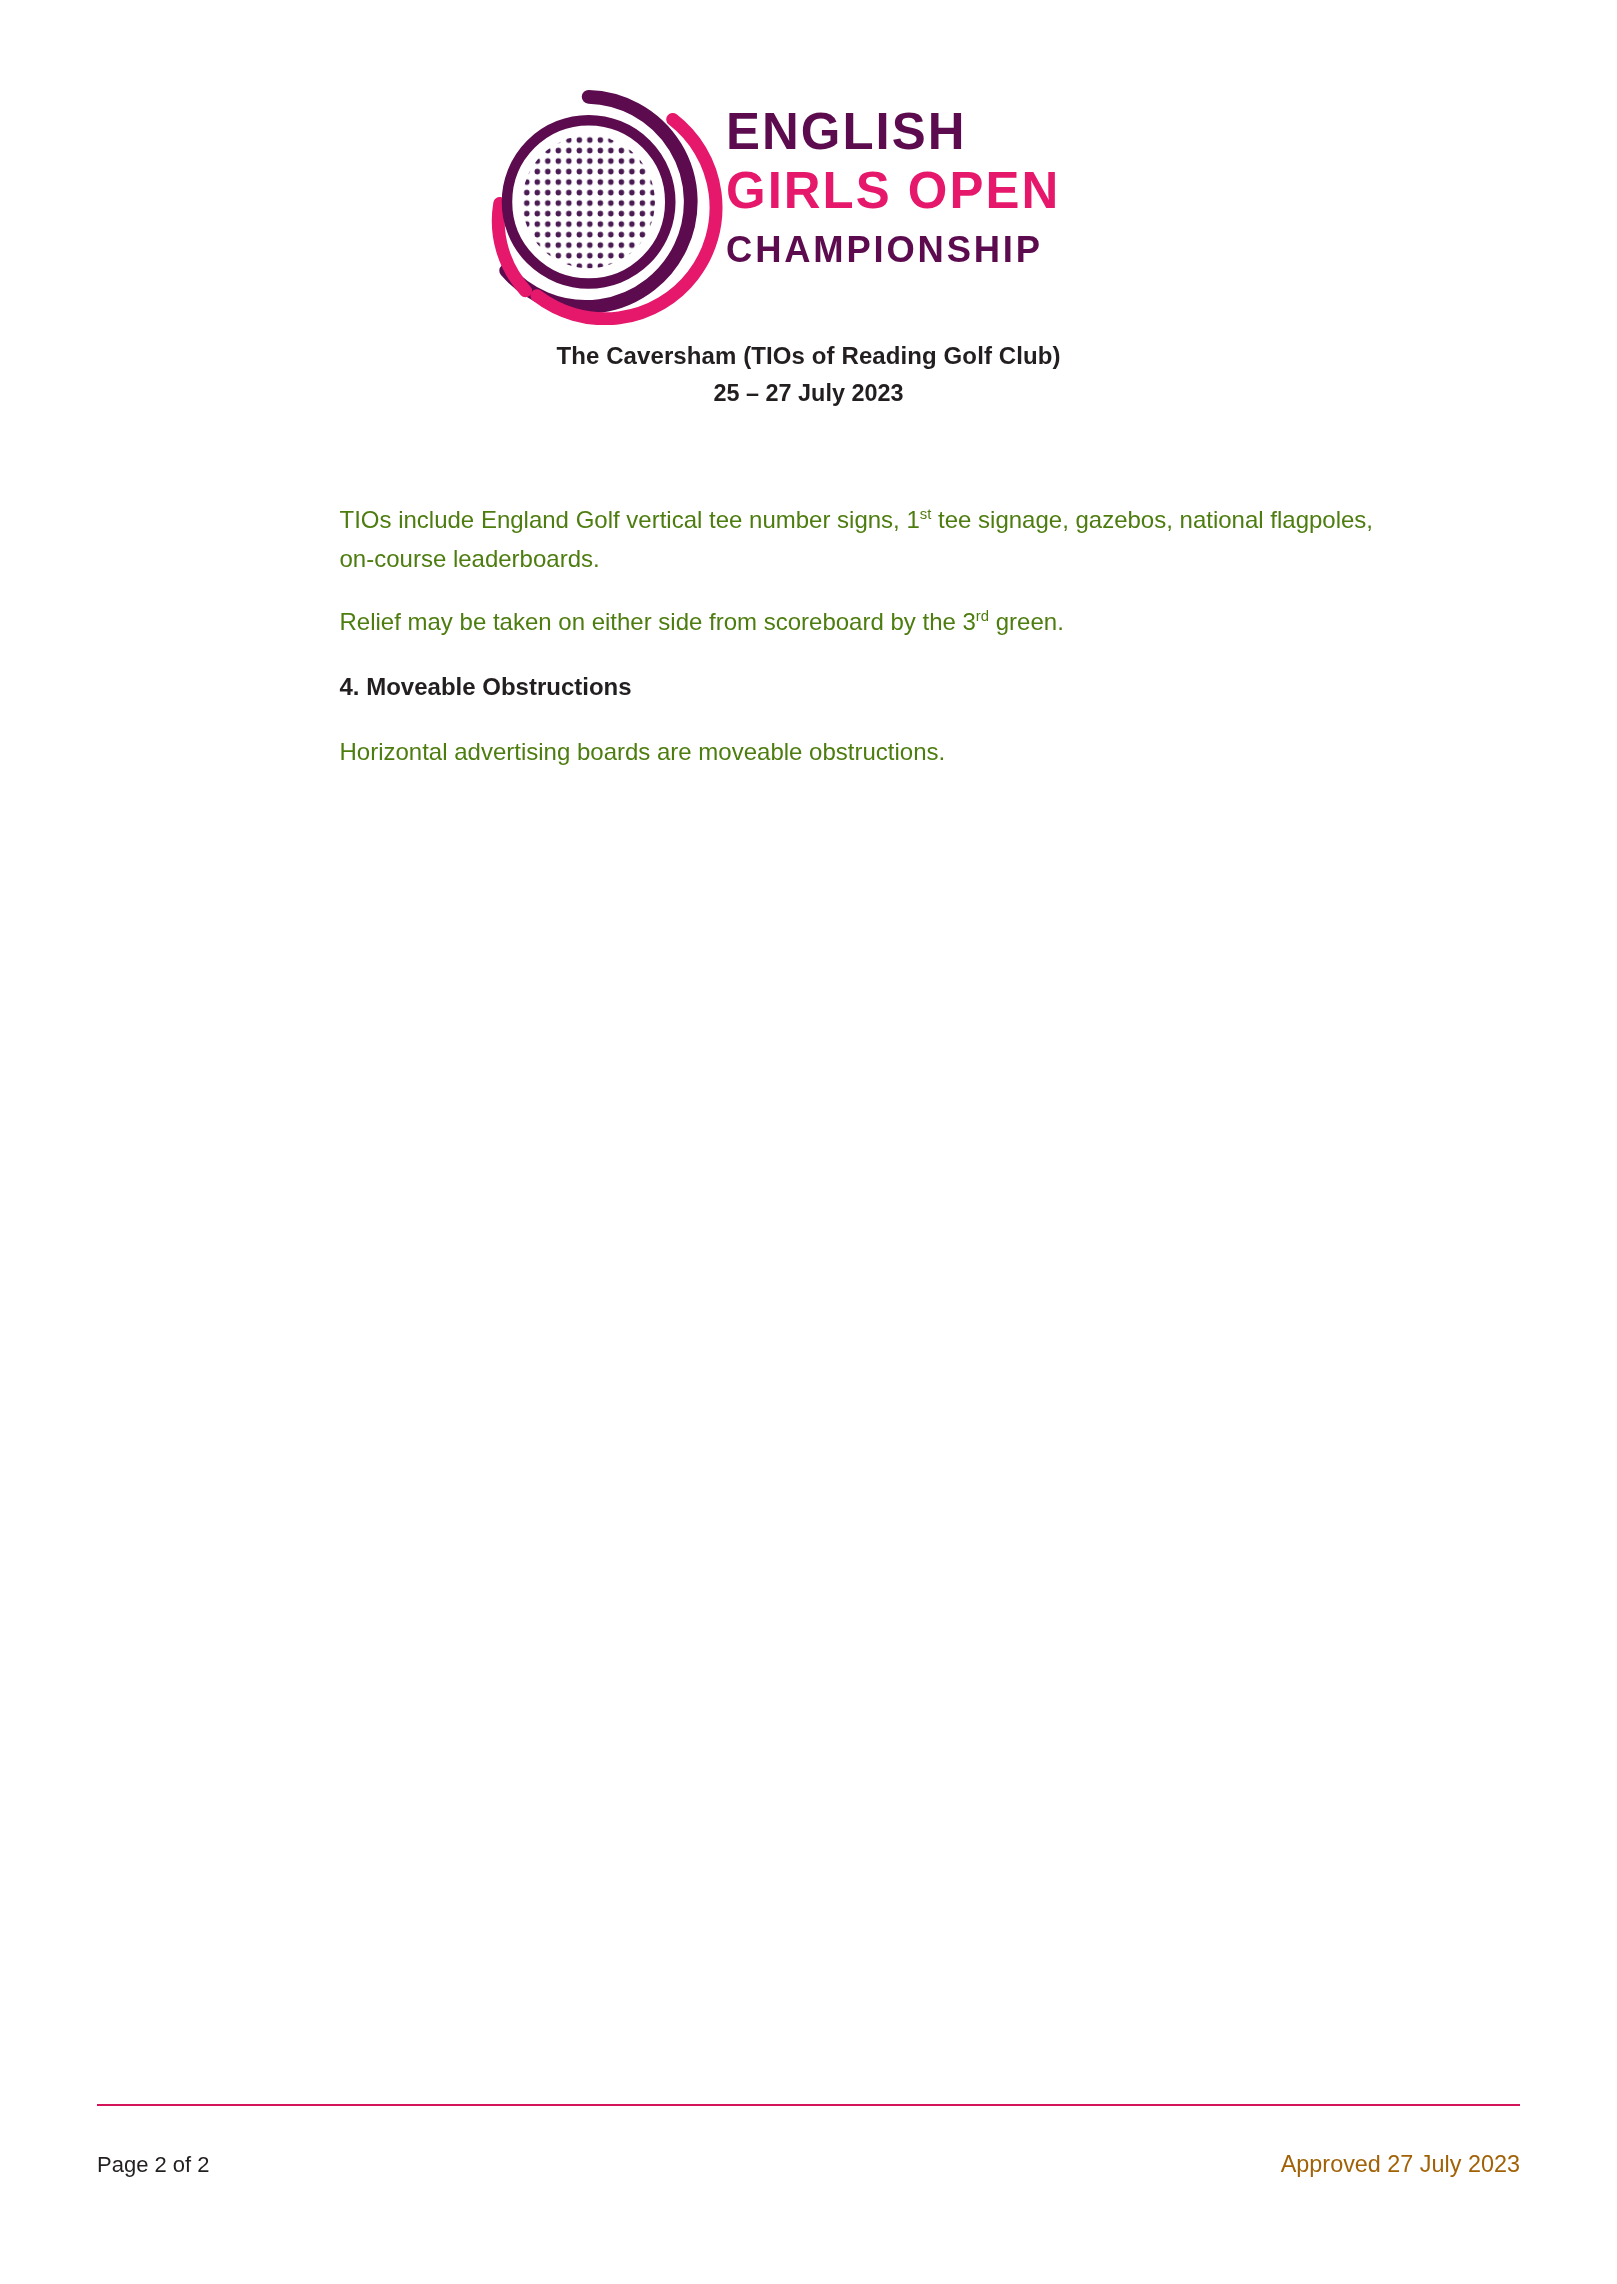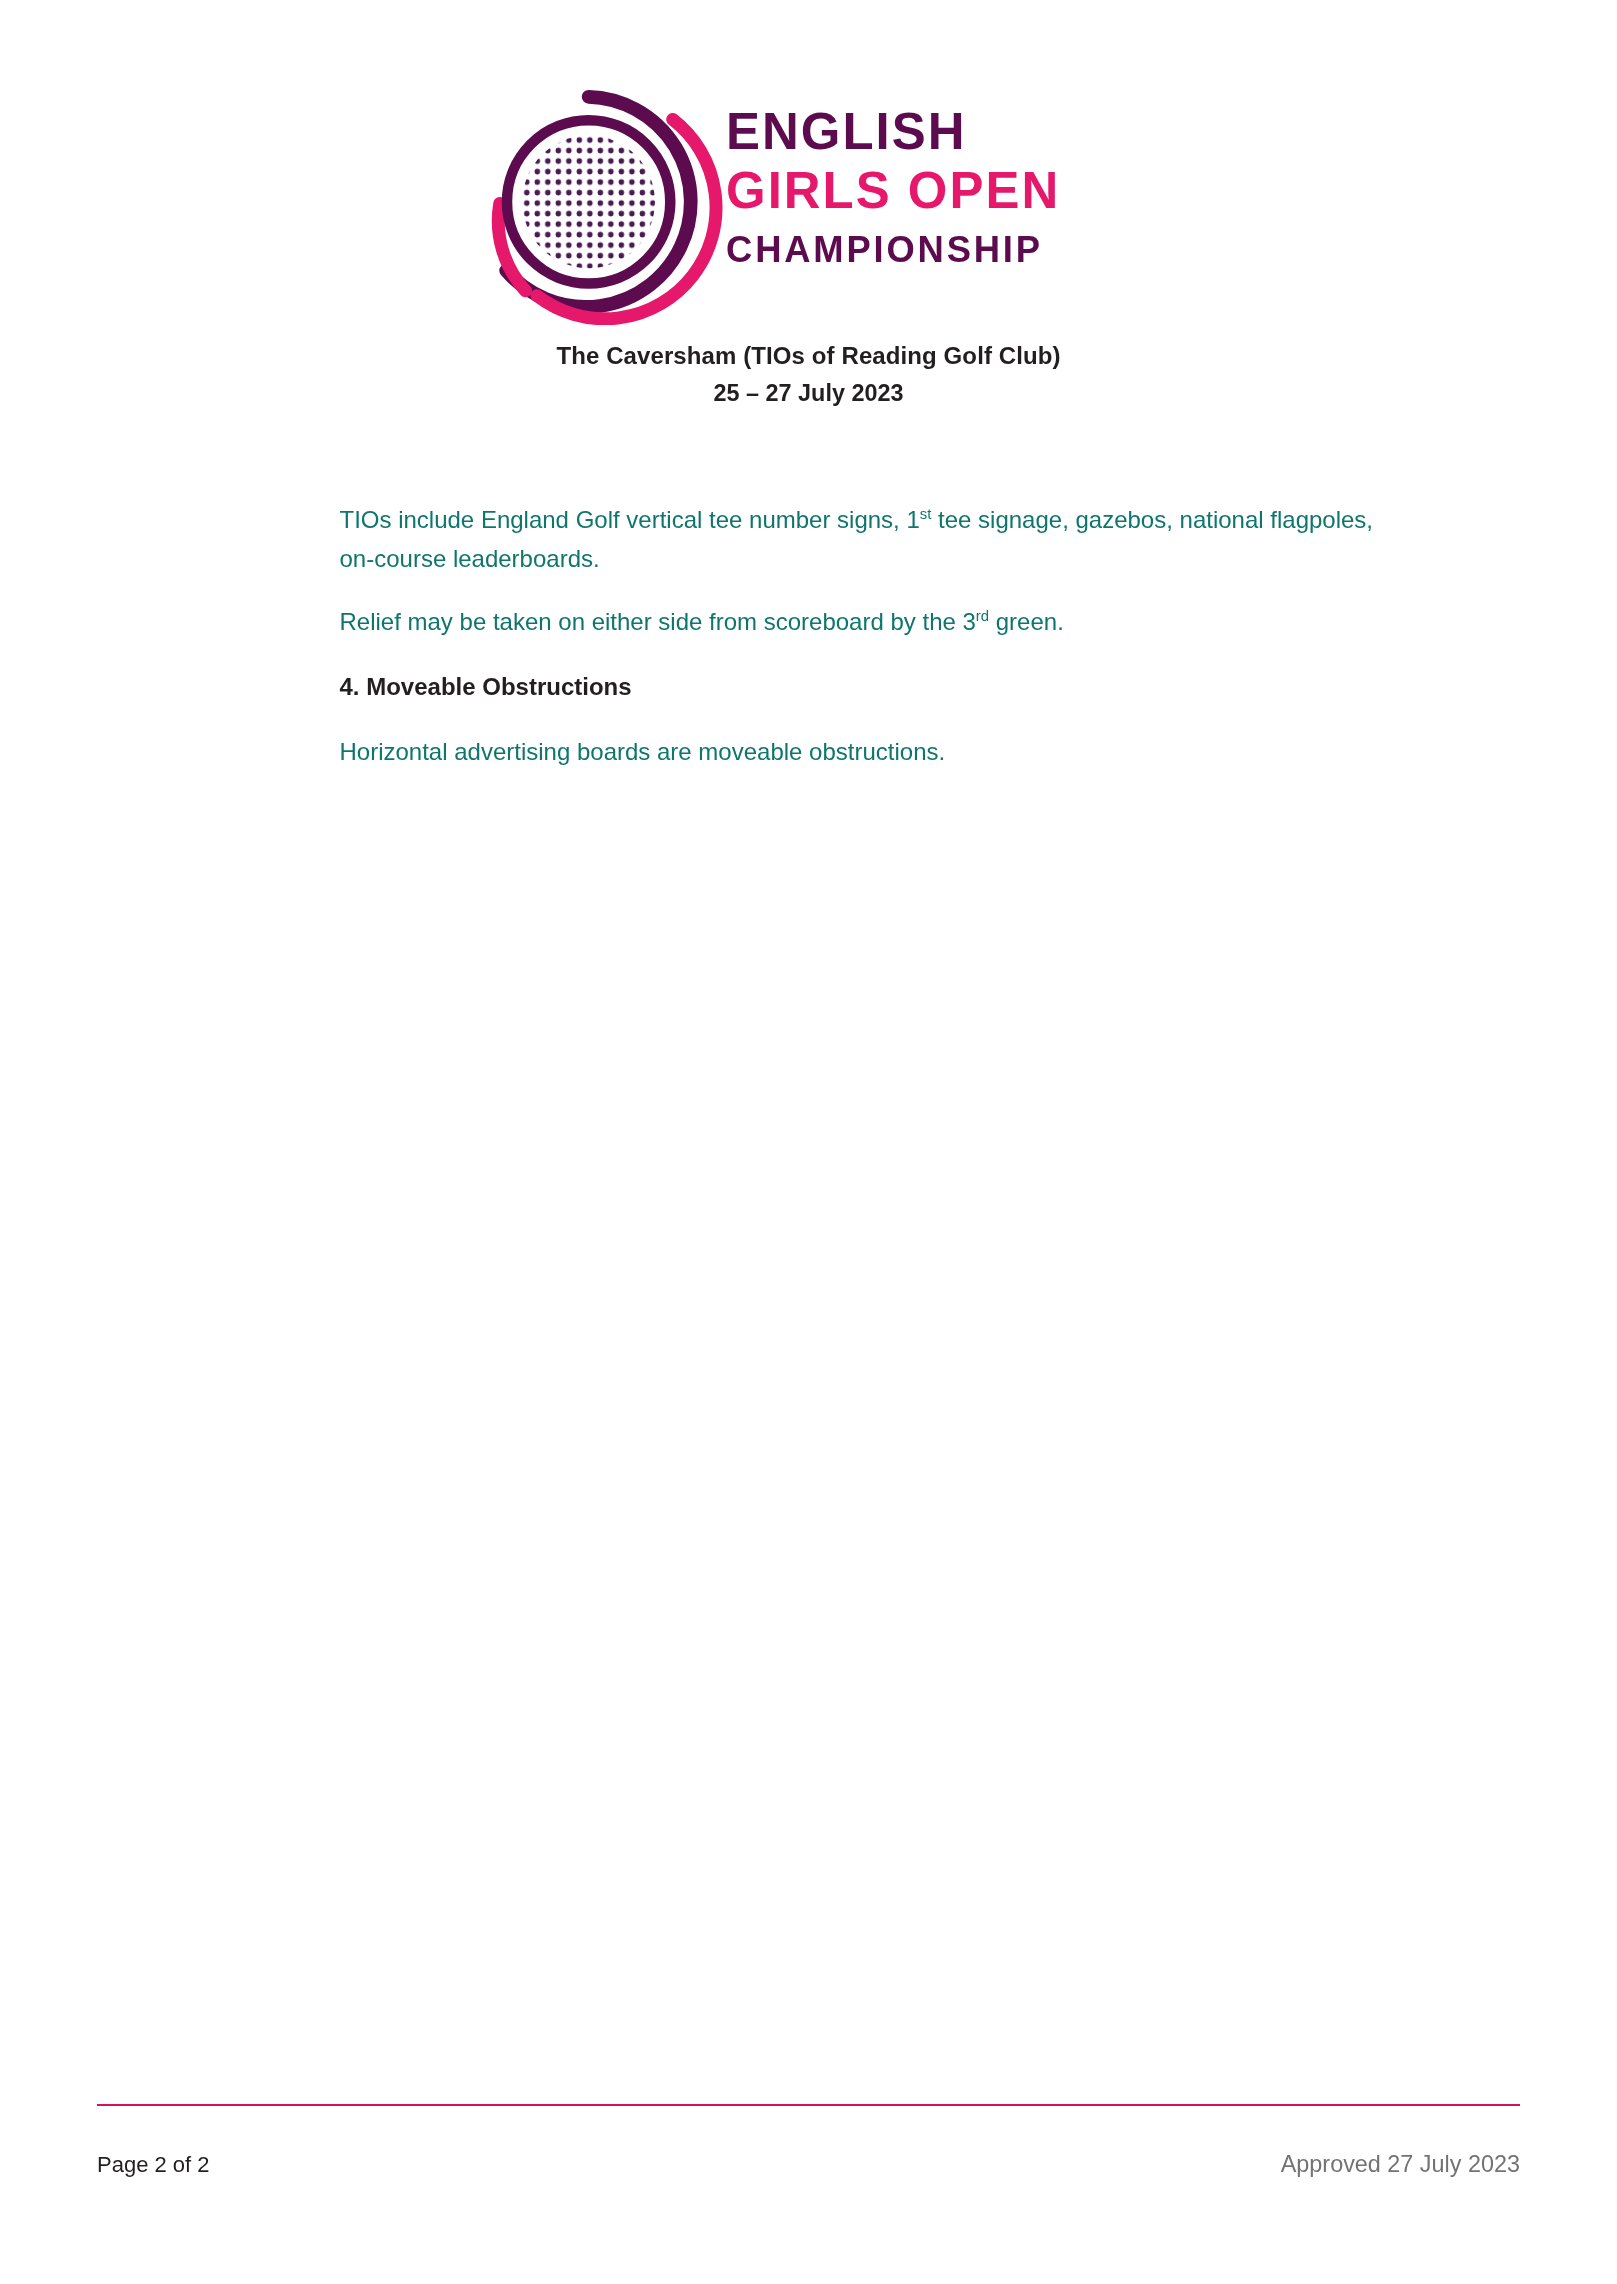--- a/index.html
+++ b/index.html
@@ -62,21 +62,21 @@
     padding-left: 194px;
     padding-right: 97px;
     box-sizing: border-box;
   }
   .body-content {
     margin-top: 91px;
   }
   p.para {
     font-size: 24px;
     line-height: 1.62;
-    color: #0f766e;
+    color: #4d7c0f;
     margin: 0 0 24px 0;
     max-width: 1237px;
   }
   p.para.tight { margin-bottom: 26px; }
   h2.section-heading {
     font-size: 24px;
     font-weight: bold;
     color: #231f20;
     margin: 0 0 26px 0;
     line-height: 1.62;
@@ -111,21 +111,21 @@
     display: flex;
     justify-content: space-between;
     align-items: flex-end;
   }
   .page-number {
     font-size: 22px;
     color: #231f20;
   }
   .approved {
     font-size: 23.4px;
-    color: #737373;
+    color: #a16207;
   }
 </style>
 </head>
 <body>
 
 <div class="page">
 
   <div class="logo-block">
     <div class="logo">
       <svg width="679" height="243" viewBox="0 0 840 300" xmlns="http://www.w3.org/2000/svg">

